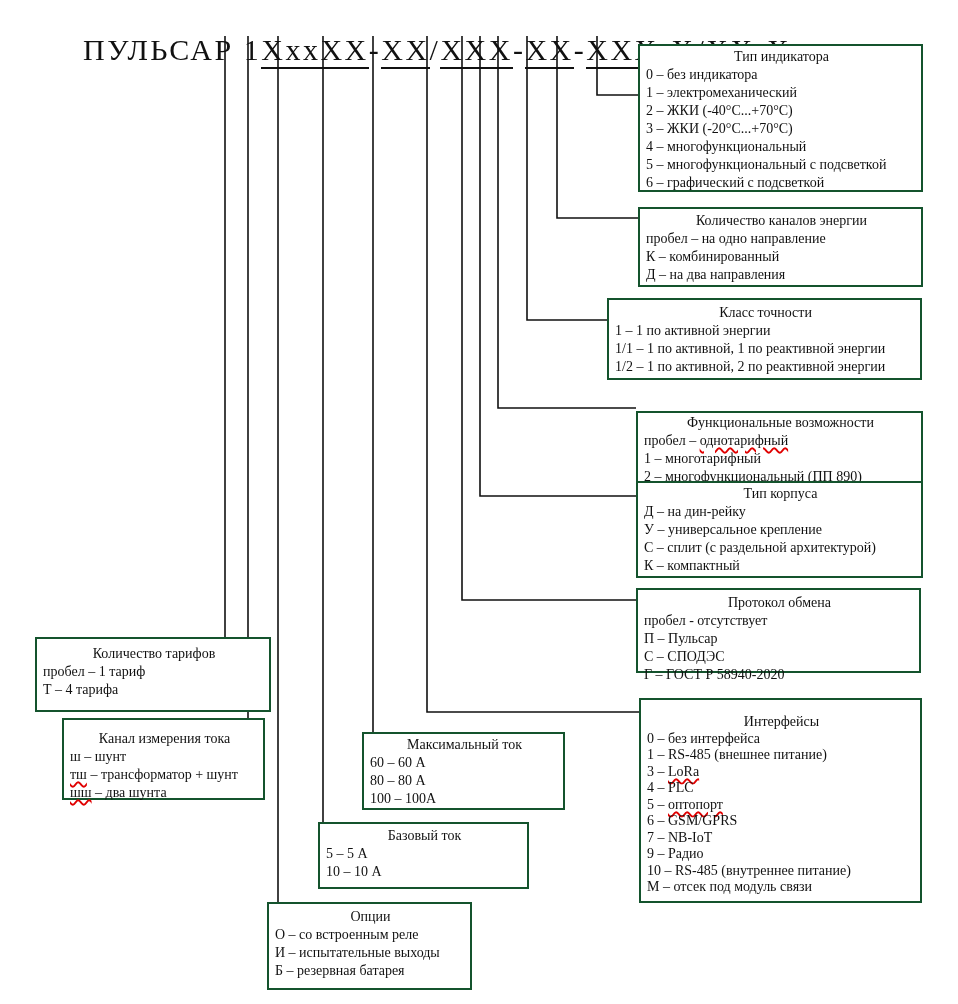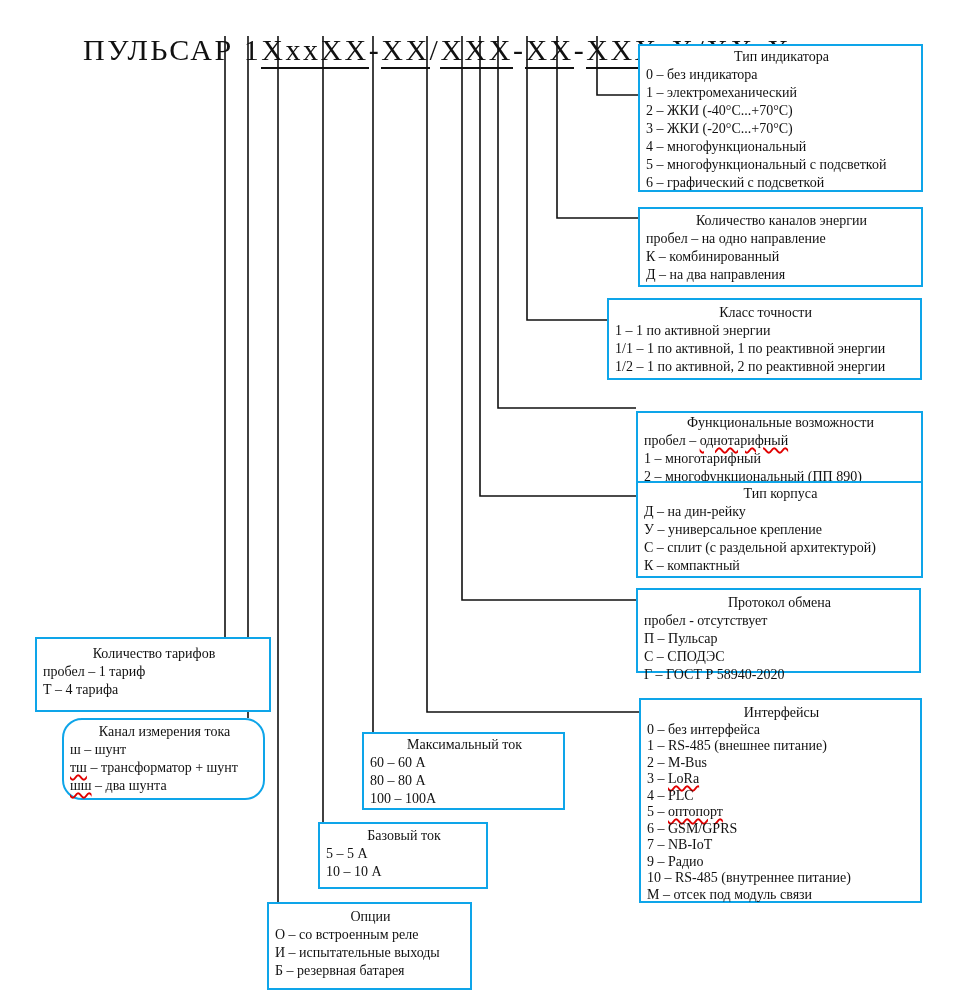--- a/index.html
+++ b/index.html
@@ -2,36 +2,36 @@
 <html><head>
 <meta charset="utf-8">
 <style>
   html,body{margin:0;padding:0;background:#ffffff;}
   .canvas{position:relative;width:958px;height:1004px;background:#ffffff;
           font-family:"Liberation Serif",serif;color:#111;overflow:hidden;}
   .code-title{position:absolute;left:83px;top:5px;font-size:30px;letter-spacing:2.5px;
               white-space:nowrap;font-weight:400;margin-top:28px;}
   .code-title .u{border-bottom:2px solid #111;padding-bottom:1px;}
   svg.lines{position:absolute;left:0;top:0;}
-  .box{position:absolute;border:2px solid #0ea5e9;box-sizing:border-box;background:#fff;
+  .box{position:absolute;border:2px solid #14532d;box-sizing:border-box;background:#fff;
        font-size:14px;line-height:18px;padding:2px 4px 1px 6px;}
   .box .bt{text-align:center;}
   .sq{text-decoration-line:underline;text-decoration-style:wavy;
       text-decoration-color:#e00000;text-decoration-thickness:1.5px;text-underline-offset:2px;text-align:right;}
   #b-indicator {left:638px;top:44px; width:285px;height:148px;}
   #b-channels  {left:638px;top:207px;width:285px;height:80px; padding-top:3px;}
   #b-accuracy  {left:607px;top:298px;width:315px;height:82px; padding-top:4px;}
   #b-func      {left:636px;top:395px;width:287px;height:76px; padding-top:1px;margin-top:16px;}
   #b-housing   {left:636px;top:481px;width:287px;height:97px; padding-top:2px;}
   #b-protocol  {left:636px;top:588px;width:285px;height:85px;padding-top:4px;}
-  #b-interfaces{left:639px;top:698px;width:283px;height:205px;line-height:16.5px;padding-top:5px;}
+  #b-interfaces{left:639px;top:698px;width:283px;height:205px;line-height:16.5px;padding-top:14px;}
   #b-tariffs   {left:35px; top:637px;width:236px;height:75px; padding-top:6px;}
-  #b-current-ch{left:62px; top:718px;width:203px;height:82px; padding-top:3px;border-radius:20px;}
+  #b-current-ch{left:62px; top:718px;width:203px;height:82px; padding-top:10px;}
   #b-max       {left:362px;top:732px;width:203px;height:78px; padding-top:2px;}
-  #b-base      {left:318px;top:822px;width:170px;height:67px; padding-top:3px;}
+  #b-base      {left:318px;top:822px;width:211px;height:67px; padding-top:3px;}
   #b-options   {left:267px;top:902px;width:205px;height:88px; padding-top:4px;}
 </style>
 </head>
 <body>
 
 <div class="canvas">
 
   <div class="code-title"><span>ПУЛЬСАР 1</span><span class="u">XxxXX</span><span>-</span><span class="u">XX</span><span>/</span><span class="u">XXX</span><span>-</span><span class="u">XX</span><span>-</span><span class="u">XXX</span><span>-</span><span class="u">X/XX</span><span>-</span><span class="u">X</span></div>
 
   <svg class="lines" width="958" height="1004" viewBox="0 0 958 1004" fill="none" stroke="#111" stroke-width="1.6">
@@ -107,21 +107,20 @@
         <div class="item">С – СПОДЭС</div>
         <div class="item">Г – ГОСТ Р 58940-2020</div>
       </div>
   </div>
 
   <div class="box" id="b-interfaces">
     <div class="bt">Интерфейсы</div>
     <div>
         <div class="item">0 – без интерфейса</div>
         <div class="item">1 – RS-485 (внешнее питание)</div>
-        <div class="item">2 – M-Bus</div>
         <div class="item">3 – <span class="sq">LoRa</span></div>
         <div class="item">4 – PLC</div>
         <div class="item">5 – <span class="sq">оптопорт</span></div>
         <div class="item">6 – GSM/GPRS</div>
         <div class="item">7 – NB-IoT</div>
         <div class="item">9 – Радио</div>
         <div class="item">10 – RS-485 (внутреннее питание)</div>
         <div class="item">М – отсек под модуль связи</div>
       </div>
   </div>

